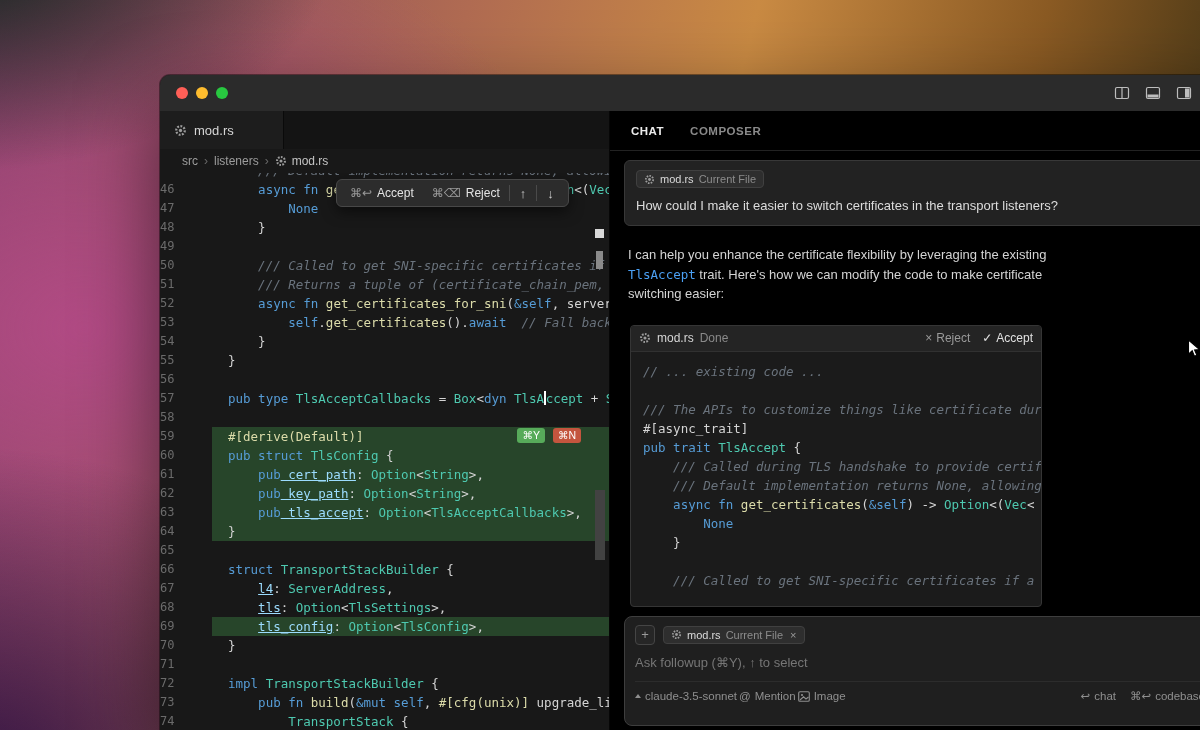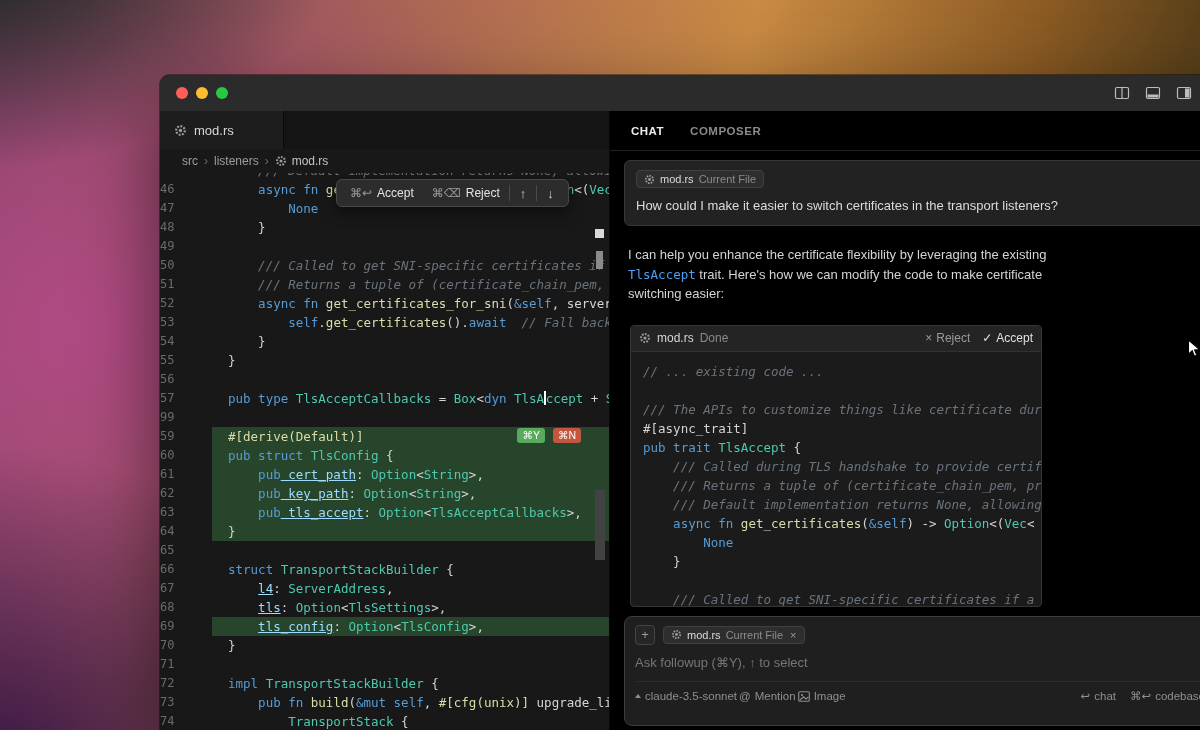--- a/index.html
+++ b/index.html
@@ -209,21 +209,21 @@
             </div>
             <div class="code-row">
               <span class="gutter">56</span>
               <span class="code-text"></span>
             </div>
             <div class="code-row">
               <span class="gutter">57</span>
               <span class="code-text"><span class="s-kw">pub type</span><span class="s-ty"> TlsAcceptCallbacks</span><span class="s-pn"> = </span><span class="s-ty">Box</span><span class="s-pn">&lt;</span><span class="s-kw">dyn</span><span class="s-ty"> TlsA</span><span class="caret"></span><span class="s-ty">ccept</span><span class="s-pn"> + </span><span class="s-ty">Send</span></span>
             </div>
             <div class="code-row">
-              <span class="gutter">99</span>
+              <span class="gutter">58</span>
               <span class="code-text"></span>
             </div>
             <div class="code-row hl">
               <span class="gutter">59</span>
               <span class="code-text"><span class="s-at">#[derive(Default)]</span></span>
               <span class="line-badges">
                 <span class="badge badge-accept">⌘Y</span>
                 <span class="badge badge-reject">⌘N</span>
               </span>
             </div>
@@ -364,23 +364,20 @@
             <div class="code-row">
               <span class="code-text"><span class="s-pn">#[async_trait]</span></span>
             </div>
             <div class="code-row">
               <span class="code-text"><span class="s-kw">pub trait</span><span class="s-ty"> TlsAccept</span><span class="s-pn"> {</span></span>
             </div>
             <div class="code-row">
               <span class="code-text"><span class="s-pn">    </span><span class="s-cm">/// Called during TLS handshake to provide certif</span></span>
             </div>
             <div class="code-row">
-              <span class="code-text"><span class="s-pn">    </span><span class="s-cm">/// Returns a tuple of (certificate_chain_pem, pr</span></span>
-            </div>
-            <div class="code-row">
               <span class="code-text"><span class="s-pn">    </span><span class="s-cm">/// Default implementation returns None, allowing</span></span>
             </div>
             <div class="code-row">
               <span class="code-text"><span class="s-pn">    </span><span class="s-kw">async fn</span><span class="s-fn"> get_certificates</span><span class="s-pn">(</span><span class="s-kw">&amp;self</span><span class="s-pn">) -&gt; </span><span class="s-ty">Option</span><span class="s-pn">&lt;(</span><span class="s-ty">Vec</span><span class="s-pn">&lt;</span></span>
             </div>
             <div class="code-row">
               <span class="code-text"><span class="s-pn">        </span><span class="s-kc">None</span></span>
             </div>
             <div class="code-row">
               <span class="code-text"><span class="s-pn">    }</span></span>

